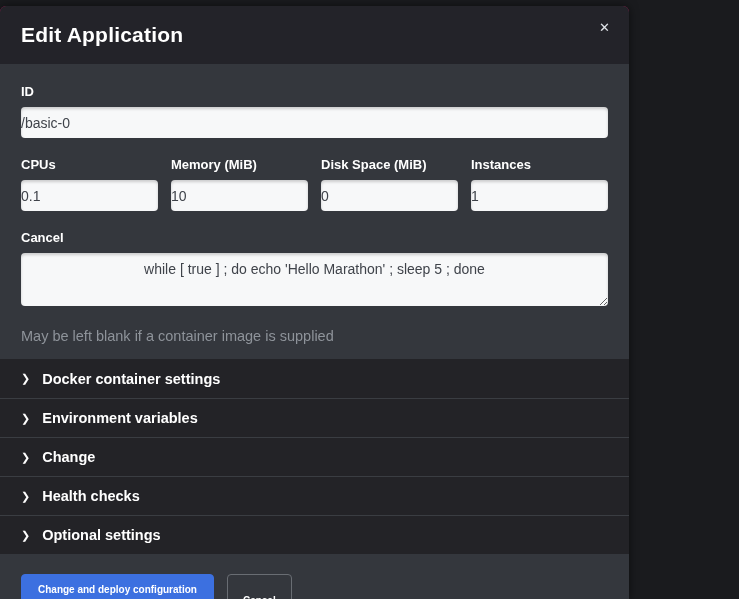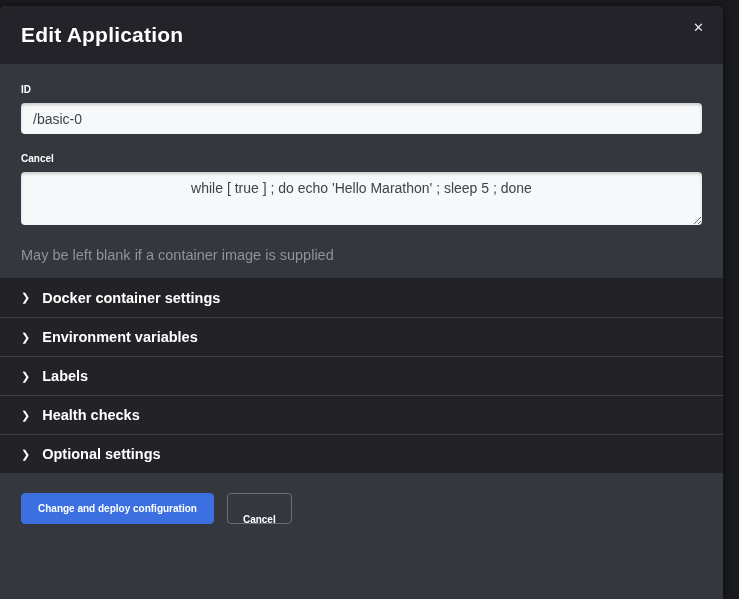--- a/index.html
+++ b/index.html
@@ -7,21 +7,21 @@
   body {
     width: 739px; height: 599px;
     background: #1a1b1e;
     overflow: hidden;
     font-family: "Liberation Sans", "DejaVu Sans", sans-serif;
     position: relative;
   }
   .modal {
     position: absolute;
     top: 6px; left: 0;
-    width: 723px; height: 593px;
+    width: 629px; height: 593px;
     border-radius: 6px 6px 0 0;
     overflow: hidden;
     background: #be185d;
     box-shadow: 0 0 10px rgba(0,0,0,.55);
     display: flex;
     flex-direction: column;
   }
   .modal-header {
     height: 58px;
     flex: 0 0 58px;
@@ -50,33 +50,33 @@
   }
   .modal-body {
     background: #34373d;
     padding: 20px 21px 15px 21px;
   }
   .form-group { margin-bottom: 19px; }
   .form-group:last-child { margin-bottom: 0; }
   .field-label {
     display: block;
     color: #ffffff;
-    font-size: 10px;
+    font-size: 13px;
     font-weight: bold;
     margin-bottom: 8px;
   }
   .text-input {
     display: block;
     width: 100%;
     height: 31px;
     border: none;
     border-radius: 4px;
     background: #f7f8f9;
     box-shadow: inset 0 2px 3px rgba(0,0,0,.18);
-    padding: 0 12px;
+    padding: 0 0;
     font-size: 14px;
     color: #3f434a;
     font-family: inherit;
     outline: none;
   }
   textarea.text-input {
     height: 53px;
     padding: 6px 12px;
     resize: both;
     line-height: 1.45;
@@ -158,41 +158,59 @@
     </button>
   </div>
 
   <div class="modal-body">
 
     <div class="form-group">
       <label class="field-label">ID</label>
       <input class="text-input" type="text" value="/basic-0" style="">
     </div>
 
+    <div class="field-row">
+      <div class="form-group">
+        <label class="field-label">CPUs</label>
+        <input class="text-input" type="text" value="0.1" style="">
+      </div>
+      <div class="form-group">
+        <label class="field-label">Memory (MiB)</label>
+        <input class="text-input" type="text" value="10" style="">
+      </div>
+      <div class="form-group">
+        <label class="field-label">Disk Space (MiB)</label>
+        <input class="text-input" type="text" value="0" style="">
+      </div>
+      <div class="form-group">
+        <label class="field-label">Instances</label>
+        <input class="text-input" type="text" value="1" style="">
+      </div>
+    </div>
 
     <div class="form-group">
       <label class="field-label">Cancel</label>
       <textarea class="text-input" style="">while [ true ] ; do echo 'Hello Marathon' ; sleep 5 ; done</textarea>
       <div class="help-text">May be left blank if a container image is supplied</div>
     </div>
 
   </div>
 
   <div class="accordion">
     <div class="accordion-row">
       <span class="chevron-icon">❯</span>
       <span class="accordion-label">Docker container settings</span>
     </div>
     <div class="accordion-row">
       <span class="chevron-icon">❯</span>
       <span class="accordion-label">Environment variables</span>
     </div>
     <div class="accordion-row">
       <span class="chevron-icon">❯</span>
-      <span class="accordion-label">Labels</span>
+      <span class="accordion-label">Change</span>
     </div>
     <div class="accordion-row">
       <span class="chevron-icon">❯</span>
       <span class="accordion-label">Health checks</span>
     </div>
     <div class="accordion-row">
       <span class="chevron-icon">❯</span>
       <span class="accordion-label">Optional settings</span>
     </div>
   </div>

